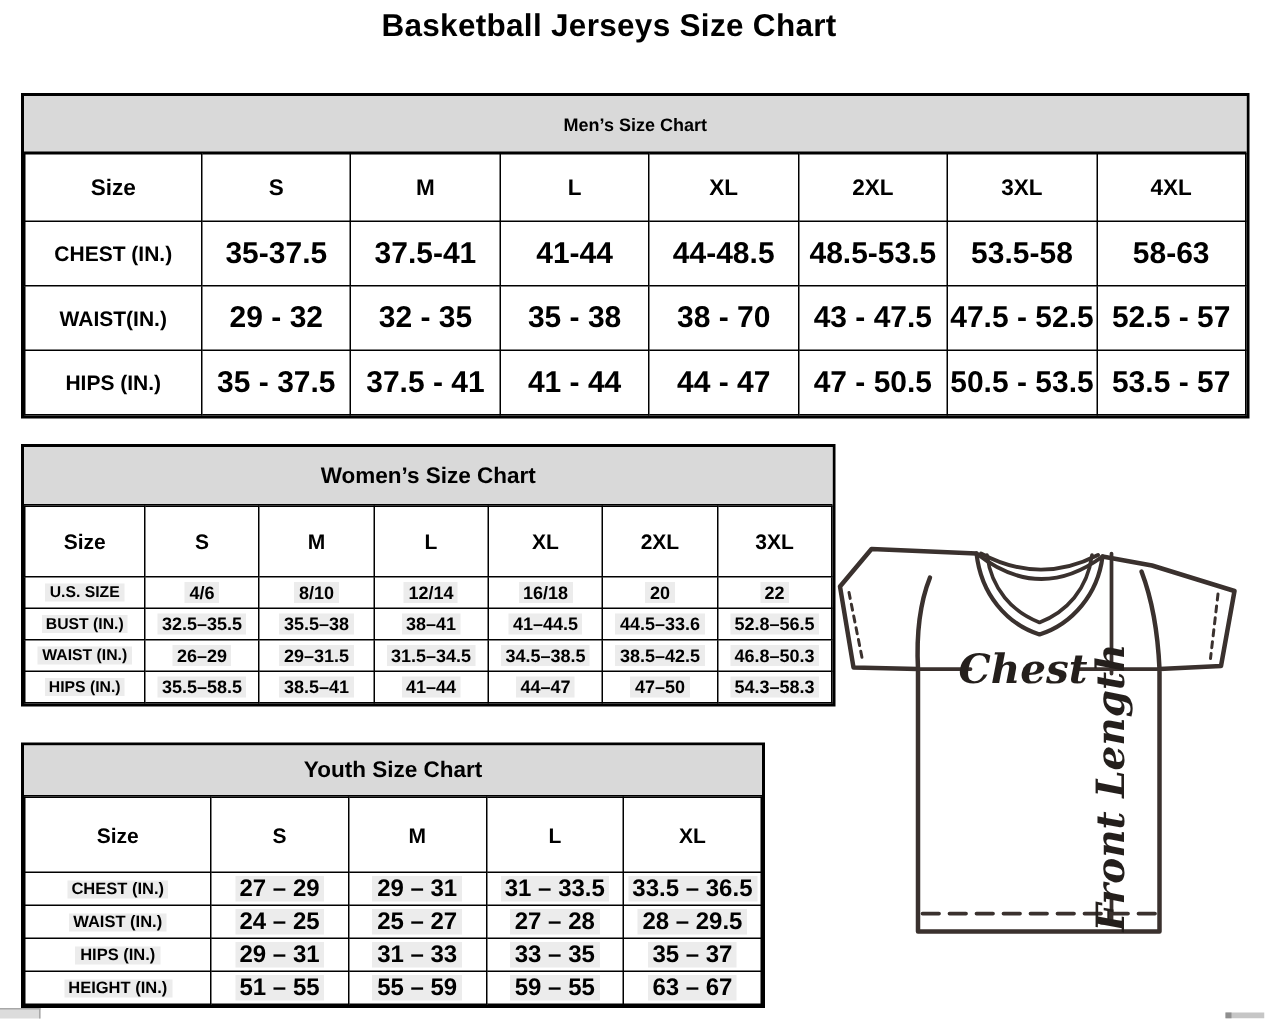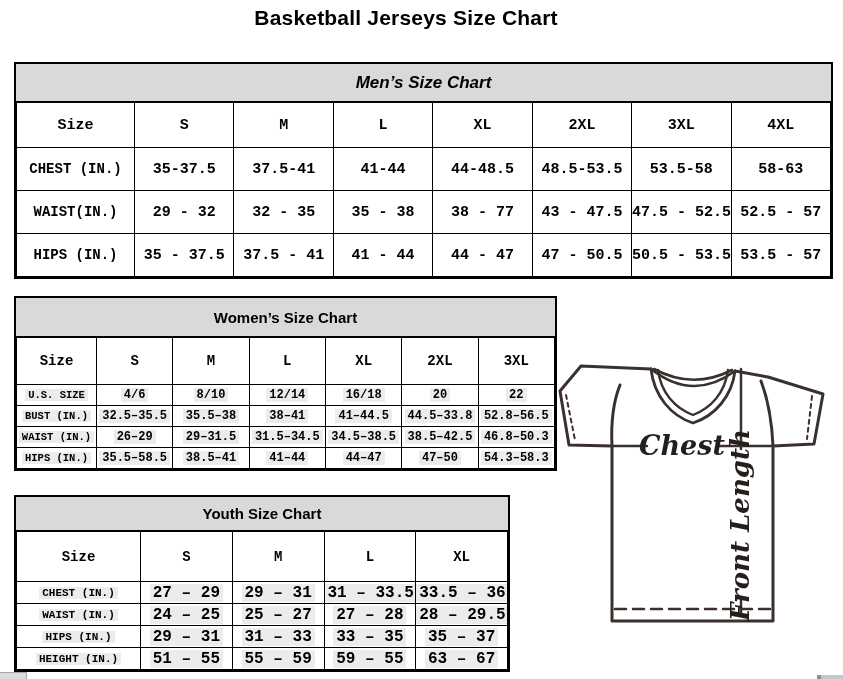--- a/index.html
+++ b/index.html
@@ -10,31 +10,31 @@
   }
   .page-title {
     position:absolute; top:6px; left:0; width:812px; text-align:center;
     font-size:21px; font-weight:bold; letter-spacing:0.2px;
   }
   .chart { position:absolute; border:2px solid #000; background:#fff; }
   .chart .band {
     background:#d9d9d9; border-bottom:1px solid #000;
     display:flex; align-items:center; justify-content:center; font-weight:bold;
   }
-  table { border-collapse:collapse; table-layout:fixed; width:100%;font-family:Liberation Mono, monospace; }
+  table { border-collapse:collapse; table-layout:fixed; width:100%; }
   td {
     border:1px solid #000; text-align:center; vertical-align:middle;
     font-weight:bold; padding:0; white-space:nowrap; overflow:hidden;
   }
   
   .men { left:14px; top:62px; width:815px; }
-  .men .band { height:37px; font-size:17px;font-style:italic; }
+  .men .band { height:37px; font-size:12px; }
   .men td:first-child { width:117px; }
   .men .size-row td { height:44px; font-size:15px; }
-  .men tr.data td { height:42px; font-size:15px; }
+  .men tr.data td { height:42px; font-size:20px; }
   .men tr.data td:first-child { font-size:14px; }
   
   .women { left:14px; top:296px; width:539px; }
   .women .band { height:38px; font-size:15px; }
   .women td:first-child { width:79px; }
   .women .size-row td { height:46px; font-size:14px; }
   .women tr.data td { height:20px; font-size:12px; }
   .women tr.data td:first-child { font-size:10.5px; }
   
   .youth { left:14px; top:495px; width:492px; }
@@ -89,21 +89,21 @@
           <td><span>44-48.5</span></td>
           <td><span>48.5-53.5</span></td>
           <td><span>53.5-58</span></td>
           <td><span>58-63</span></td>
         </tr>
         <tr class="data">
           <td><span>WAIST(IN.)</span></td>
           <td><span>29 - 32</span></td>
           <td><span>32 - 35</span></td>
           <td><span>35 - 38</span></td>
-          <td><span>38 - 77</span></td>
+          <td><span>38 - 70</span></td>
           <td><span>43 - 47.5</span></td>
           <td><span>47.5 - 52.5</span></td>
           <td><span>52.5 - 57</span></td>
         </tr>
         <tr class="data">
           <td><span>HIPS (IN.)</span></td>
           <td><span>35 - 37.5</span></td>
           <td><span>37.5 - 41</span></td>
           <td><span>41 - 44</span></td>
           <td><span>44 - 47</span></td>
@@ -136,21 +136,21 @@
           <td><span>16/18</span></td>
           <td><span>20</span></td>
           <td><span>22</span></td>
         </tr>
         <tr class="data">
           <td><span>BUST (IN.)</span></td>
           <td><span>32.5–35.5</span></td>
           <td><span>35.5–38</span></td>
           <td><span>38–41</span></td>
           <td><span>41–44.5</span></td>
-          <td><span>44.5–33.8</span></td>
+          <td><span>44.5–33.6</span></td>
           <td><span>52.8–56.5</span></td>
         </tr>
         <tr class="data">
           <td><span>WAIST (IN.)</span></td>
           <td><span>26–29</span></td>
           <td><span>29–31.5</span></td>
           <td><span>31.5–34.5</span></td>
           <td><span>34.5–38.5</span></td>
           <td><span>38.5–42.5</span></td>
           <td><span>46.8–50.3</span></td>

